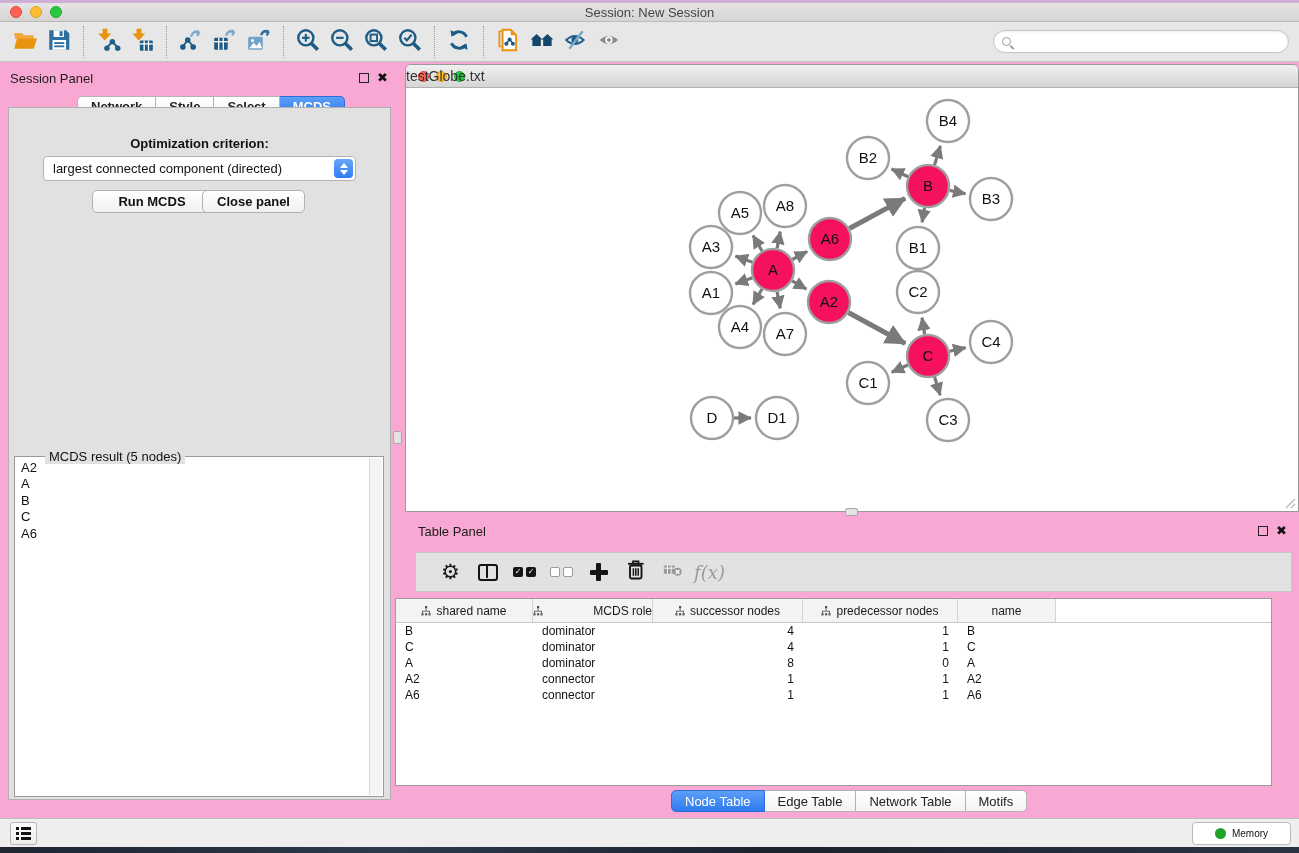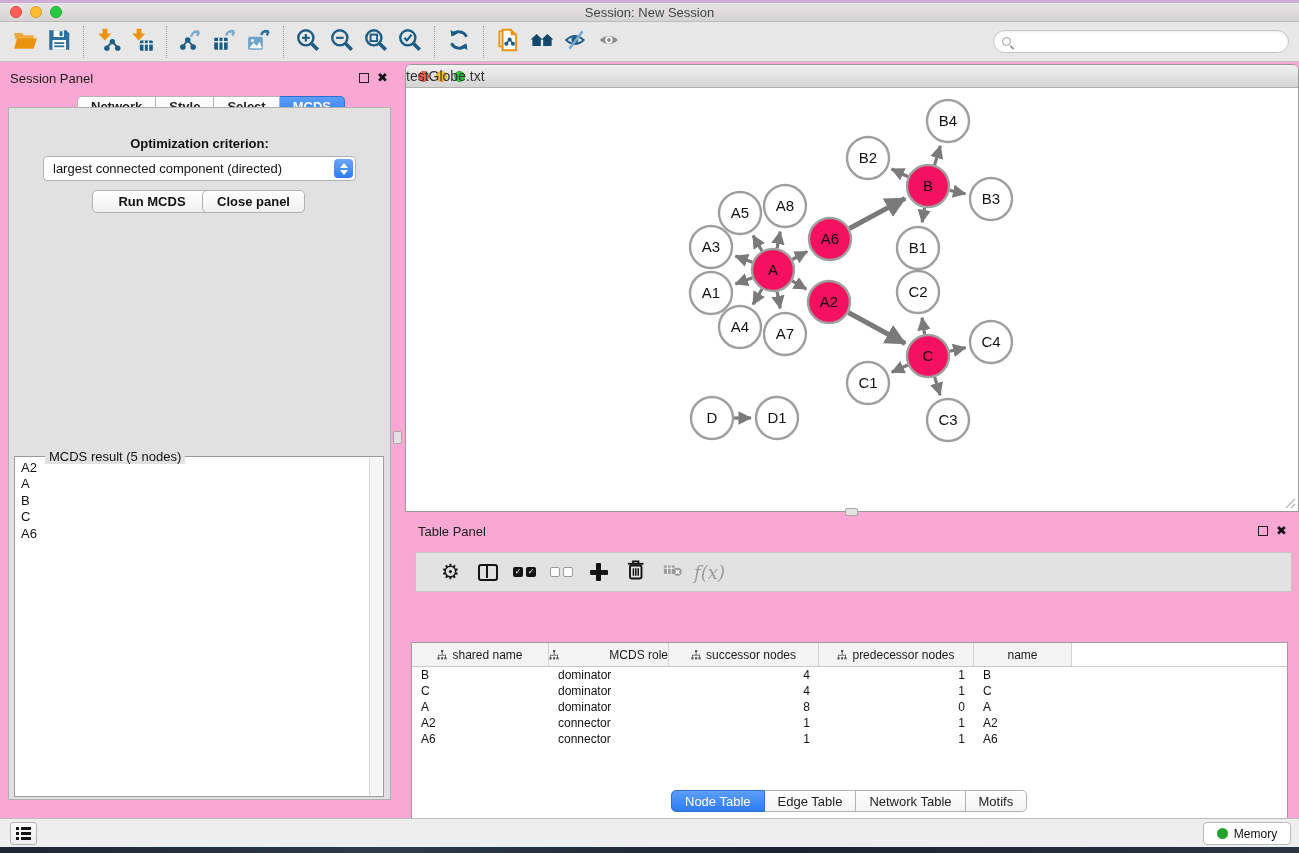--- a/index.html
+++ b/index.html
@@ -108,44 +108,44 @@
   .chk-pair { display:flex; gap:3px; }
   .chk { width:10px; height:10px; border-radius:2px; background:#141414; color:#fff;
     font-size:8px; line-height:10px; text-align:center; }
   .unchk { width:10px; height:10px; border-radius:2px; border:1.6px solid #9a9a9a; background:#fff; }
   .plus-glyph { position:relative; width:18px; height:18px; }
   .plus-glyph::before { content:""; position:absolute; left:0; top:7px; width:18px; height:4.6px; background:#141414; border-radius:1px; }
   .plus-glyph::after { content:""; position:absolute; left:6.7px; top:0; width:4.6px; height:18px; background:#141414; border-radius:1px; }
   .fx-glyph { font-family:"DejaVu Serif","Liberation Serif",serif; font-style:italic;
     font-size:18px; color:#9a9a9a; }
 
-  #node-table { position:absolute; left:411px; top:598px; width:877px; height:188px;
-    background:#fff; border:1px solid #9c9c9c;margin-top:44px; }
+  #node-table { position:absolute; left:395px; top:598px; width:877px; height:188px;
+    background:#fff; border:1px solid #9c9c9c; }
   #nt-header { display:flex; height:24px; border-bottom:1px solid #c9c9c9; }
   .nt-h { background:#f3f3f3; border-right:1px solid #d4d4d4; display:flex;
     align-items:center; justify-content:center; gap:5px; font-size:12px; color:#1a1a1a; }
   .nt-row { display:flex; height:16px; align-items:center; }
   .nt-c { font-size:12px; color:#111; padding:0 9px; white-space:nowrap; overflow:hidden; }
   .num { text-align:right; }
   .w0{width:137px;} .w1{width:120px;justify-content:space-between;} .w2{width:150px;} .w3{width:155px;} .w4{width:98px;}
   #tp-tabs { left:671px; top:790px; }
   #tp-tabs .seg { font-weight:400; height:22px; }
 
   
   #statusbar { position:absolute; left:0; top:818px; width:100%; height:29px;
     background:#eeeeee; border-top:1px solid #bdbdbd; }
   #menu-btn { position:absolute; left:10px; top:3px; width:27px; height:23px;
     background:linear-gradient(#fafafa,#ededed); border:1px solid #b5b5b5; border-radius:3px;
     display:flex; flex-direction:column; justify-content:center; gap:2.4px; padding-left:5px; }
   .mrow { display:flex; align-items:center; gap:2.4px; }
   .mdot { width:2.6px; height:2.6px; background:#141414; }
   .mbar { width:10px; height:2.6px; background:#141414; }
-  #memory-btn { position:absolute; right:8px; top:3px; width:88px; height:23px;
+  #memory-btn { position:absolute; right:8px; top:3px; width:99px; height:23px;
     background:#fff; border:1px solid #b9b9b9; border-radius:4px;
-    display:flex; align-items:center; justify-content:center; gap:6px; font-size:12px; color:#111; }
+    display:flex; align-items:center; justify-content:center; gap:6px; font-size:10px; color:#111; }
   .green-dot { width:11px; height:11px; border-radius:50%; background:#21a32b; }
   #desktop-strip { position:absolute; left:0; top:847px; width:100%; height:6px;
     background:linear-gradient(90deg,#1d2631,#2c3a4a 30%,#1a222d 60%,#2a3542); }
 </style>
 </head>
 <body>
 
 <div id="app">
 
   <div id="top-strip"></div>

